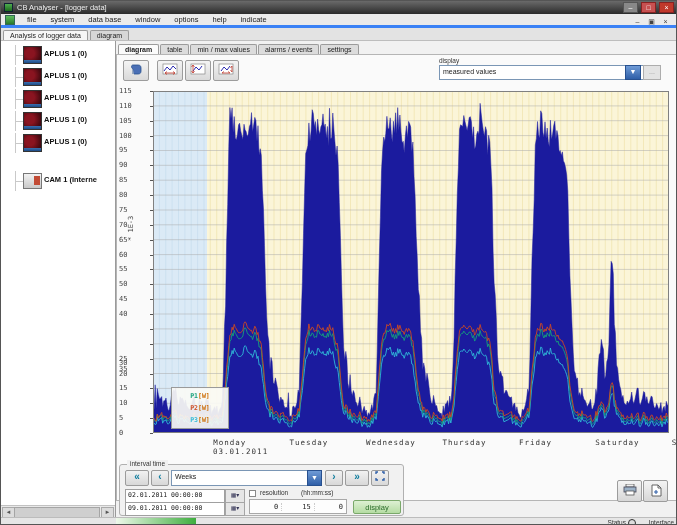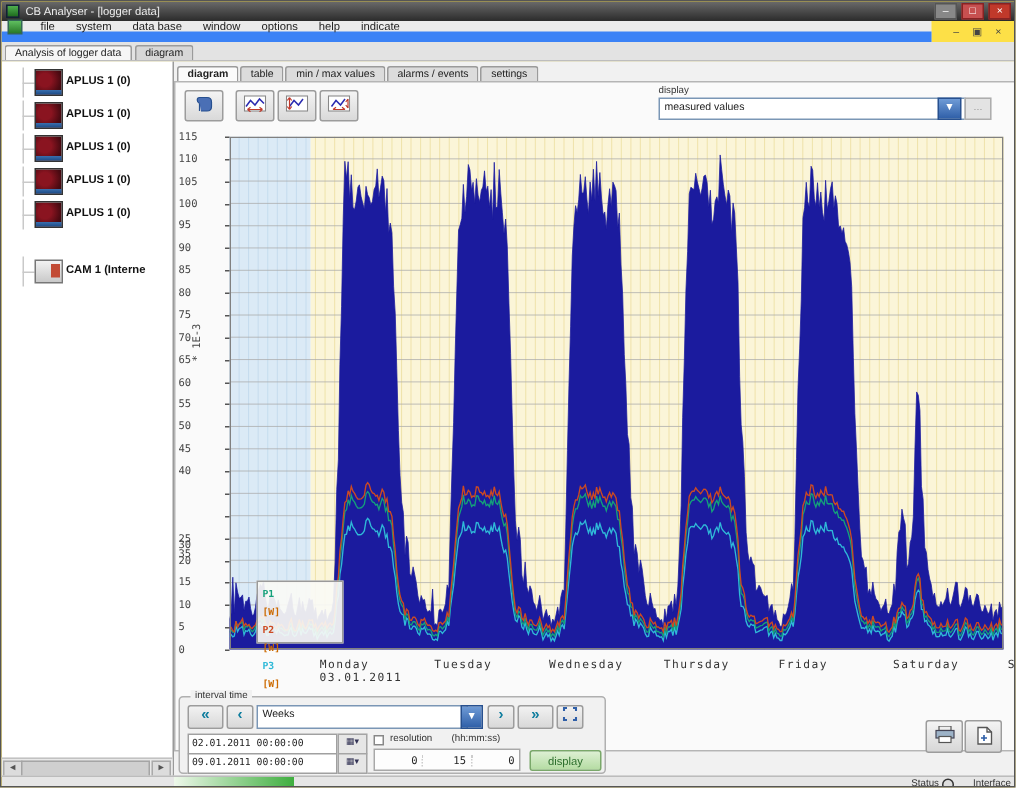--- a/index.html
+++ b/index.html
@@ -9,21 +9,21 @@
   
   #titlebar{left:0;top:0;width:677px;height:13px;background:linear-gradient(#6a6a6a,#2b2b2b);
             color:#eee;font-size:7.5px;line-height:13px;}
   #app-icon{left:3px;top:2px;width:9px;height:9px;background:linear-gradient(#4fae4f,#1d6b1d);border:1px solid #123;}
   #title-text{left:16px;top:0;height:13px;line-height:13px;white-space:nowrap;}
   .win-btn{top:1px;width:15px;height:11px;border:1px solid #822;color:#fff;font-size:7px;text-align:center;line-height:10px;}
   #btn-min{background:#888;border-color:#555;}
   #btn-max{background:#c75050;}
   #btn-close{background:#c0392b;}
   
-  #menubar{left:0;top:13px;width:620px;height:14px;background:#ebebeb;border-bottom:7px solid #3b82f6;display:flex;align-items:center;}
+  #menubar{left:0;top:13px;width:677px;height:14px;background:#ebebeb;border-bottom:3px solid #3b82f6;display:flex;align-items:center;}
   #menu-doc-icon{width:8px;height:8px;margin:0 5px 0 4px;background:linear-gradient(#5fbf5f,#2a7a2a);border:1px solid #365;}
   .menu-item{padding:0 7px;font-size:7.5px;color:#222;line-height:14px;cursor:default;}
   .mdi-ctl{position:absolute;top:2px;width:11px;height:10px;color:#444;font-size:7px;text-align:center;line-height:9px;border:1px solid transparent;}
   
   #doctabs{left:0;top:27px;width:677px;height:13px;background:#e3e3e3;border-bottom:1px solid #bdbdbd;display:flex;align-items:flex-end;}
   .doc-tab{font-size:7px;padding:1px 6px;border:1px solid #9b9b9b;border-bottom:none;background:#d7d7d7;margin-left:2px;border-radius:2px 2px 0 0;}
   .doc-tab.active{background:#f6f6f6;}
   
   #sidebar{left:0;top:40px;width:115px;height:477px;background:#fff;border-right:1px solid #9a9a9a;}
   .tree-item{position:absolute;left:0;width:115px;height:20px;}
@@ -54,21 +54,21 @@
   #display-arrow{position:absolute;left:508px;top:10px;width:14px;height:13px;background:linear-gradient(#6f9bd6,#2f5fa8);color:#fff;font-size:7px;text-align:center;line-height:12px;border:1px solid #27508f;}
   #display-more{position:absolute;left:526px;top:10px;width:16px;height:13px;background:#e3e3e3;border:1px solid #adadad;color:#999;font-size:7px;text-align:center;line-height:11px;}
   
   #plot{left:152px;top:90px;width:516px;height:342px;}
   .ylab{position:absolute;left:118px;width:30px;text-align:left;font-family:"DejaVu Sans Mono",monospace;font-size:7px;color:#444;}
   .ytick{position:absolute;left:149px;width:3px;height:1px;background:#555;}
   #yaxis-title{left:126px;top:240px;font-family:"DejaVu Sans Mono",monospace;font-size:7px;color:#444;transform:rotate(-90deg);transform-origin:left top;}
   .xlab{position:absolute;top:437px;font-family:"DejaVu Sans Mono",monospace;font-size:7.5px;color:#333;letter-spacing:1px;white-space:nowrap;}
   #xdate{left:212px;top:446px;font-family:"DejaVu Sans Mono",monospace;font-size:7.5px;color:#333;letter-spacing:1px;}
   #legend{left:170px;top:386px;width:58px;height:42px;background:rgba(250,250,245,.92);border:1px solid #9a9a9a;padding:2px 3px;}
-  .leg-row{display:flex;justify-content:center;font-family:"DejaVu Sans Mono",monospace;font-size:6.5px;font-weight:bold;line-height:12px;flex-direction:column;}
+  .leg-row{display:flex;justify-content:center;font-family:"DejaVu Sans Mono",monospace;font-size:6.5px;font-weight:bold;line-height:12px;}
   .leg-unit{color:#cc6a00;}
   
   #interval-panel{left:118px;top:463px;width:285px;height:52px;border:1px solid #b0b0b0;border-radius:3px;background:#f1f1f1;}
   #interval-title{left:126px;top:459px;background:#f1f1f1;padding:0 3px;font-size:6.5px;color:#333;}
   .navbtn{position:absolute;top:469px;height:14px;background:linear-gradient(#f2f2f2,#d8d8d8);border:1px solid #9c9c9c;border-radius:2px;color:#0e7d9e;font-weight:bold;text-align:center;font-size:10px;line-height:12px;}
   #interval-combo{position:absolute;left:170px;top:469px;width:136px;height:14px;background:#fff;border:1px solid #7a96b5;font-size:7px;line-height:12px;padding-left:3px;}
   #interval-arrow{position:absolute;left:306px;top:469px;width:13px;height:14px;background:linear-gradient(#6f9bd6,#2f5fa8);color:#fff;font-size:7px;text-align:center;line-height:13px;border:1px solid #27508f;}
   .datefield{position:absolute;left:124px;width:96px;height:12px;background:#fff;border:1px solid #a0a0a0;font-family:"DejaVu Sans Mono",monospace;font-size:6.5px;line-height:11px;padding-left:2px;color:#222;}
   .calbtn{position:absolute;left:224px;width:18px;height:12px;background:#e6e6e6;border:1px solid #a5a5a5;font-size:6px;text-align:center;line-height:11px;color:#335;}
   #res-check{left:248px;top:489px;width:7px;height:7px;background:#fff;border:1px solid #888;}

